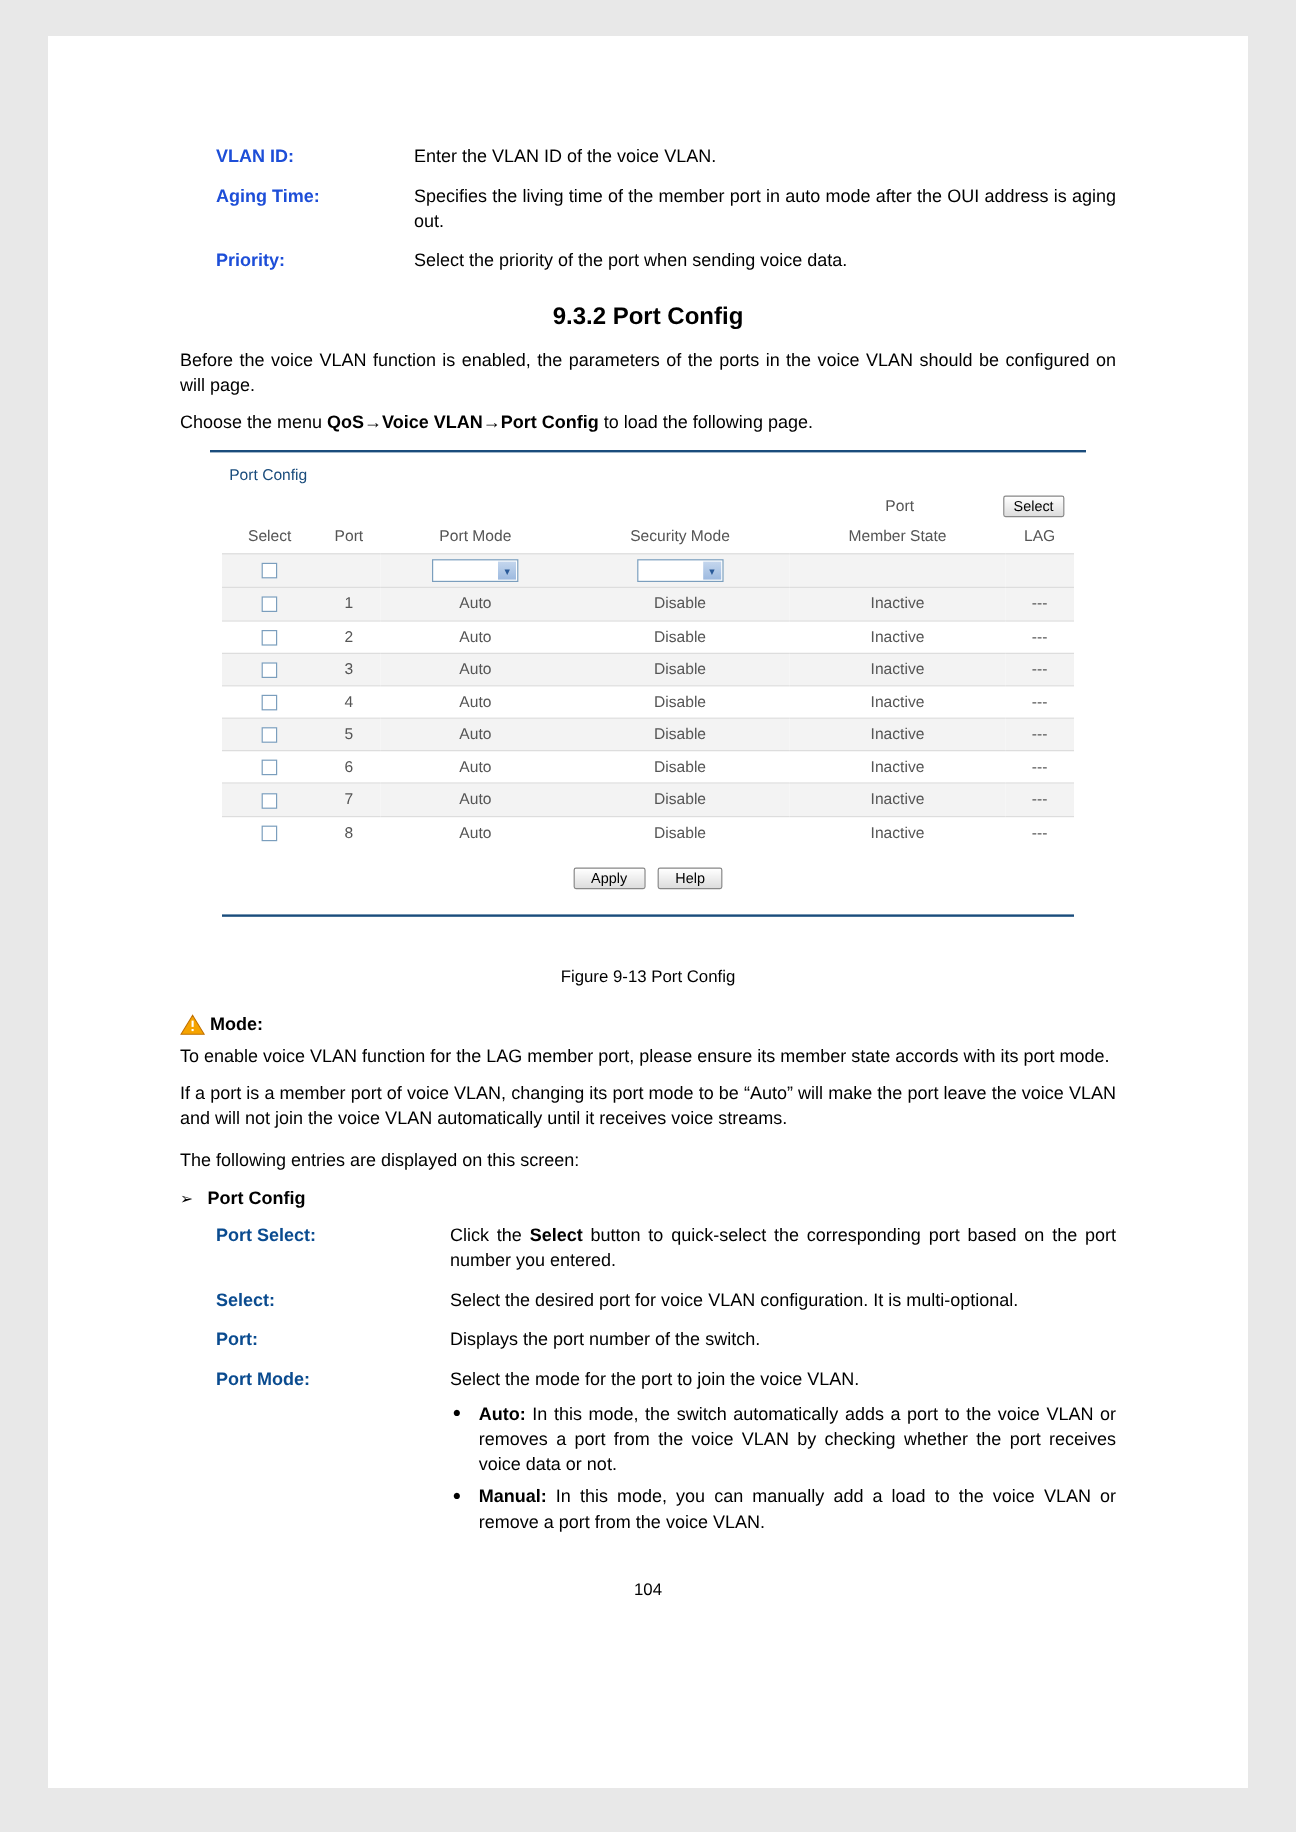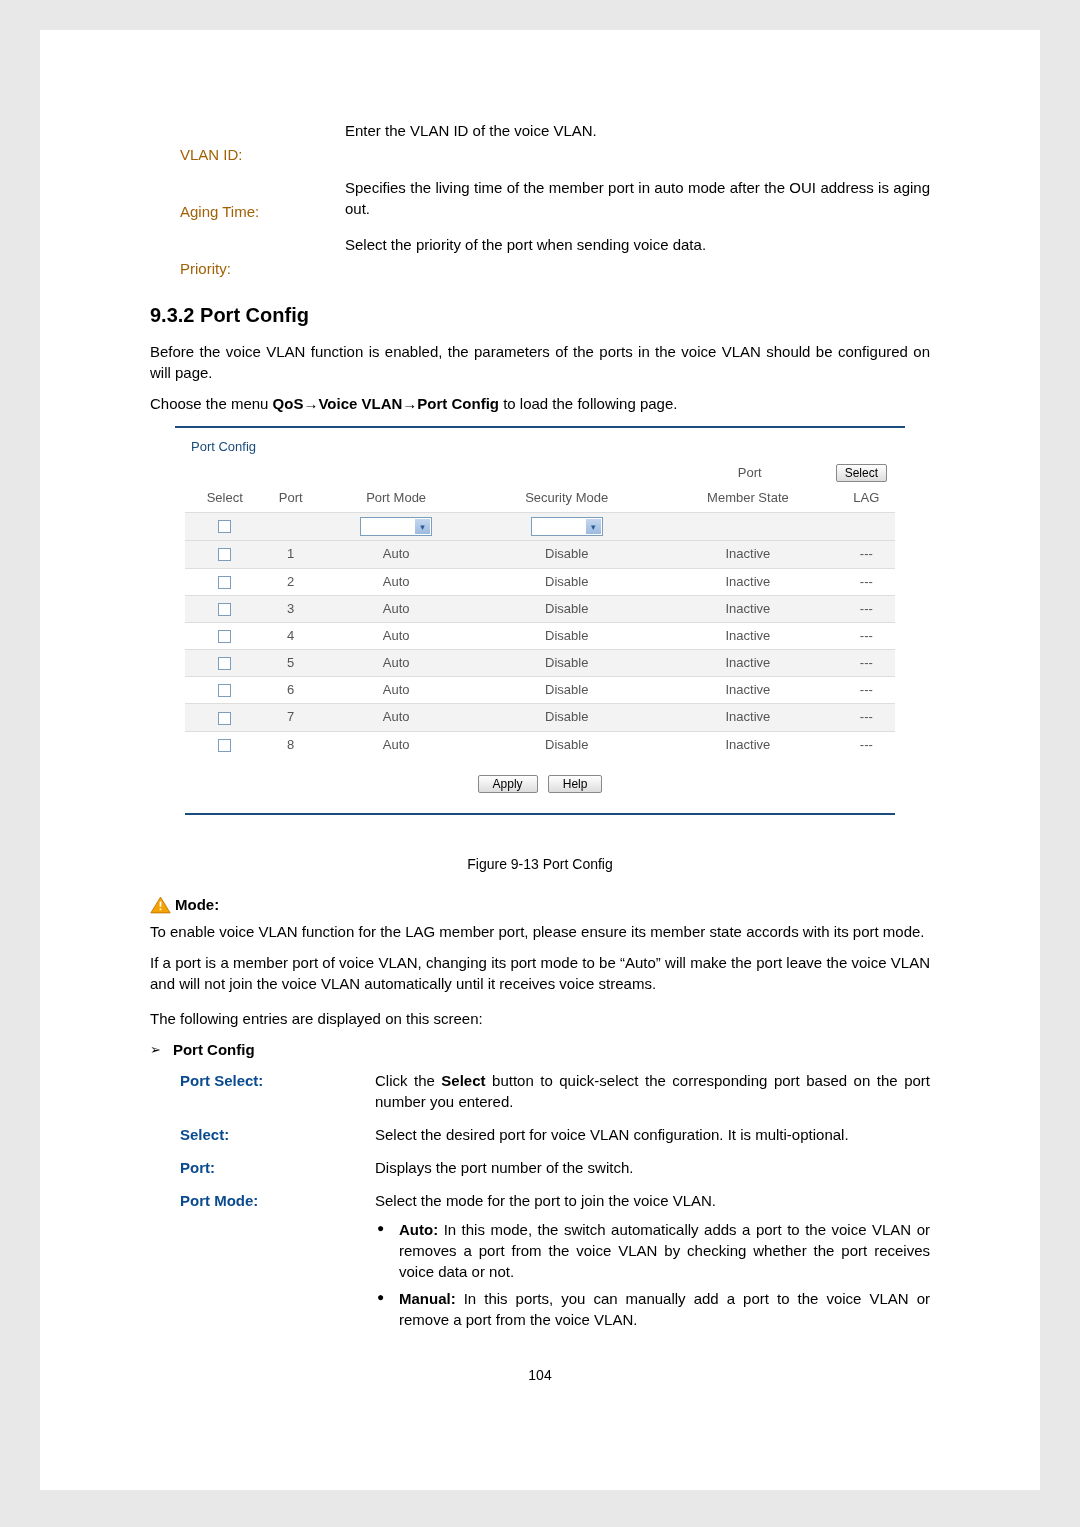--- a/index.html
+++ b/index.html
@@ -13,23 +13,23 @@
     }
     .page {
       width: 1000px;
       margin: 0 auto;
       background: #fff;
       padding: 90px 110px 50px 110px;
       min-height: 1460px;
     }
     .def-table { width: 100%; }
     .def-row { display: flex; margin-bottom: 12px; text-align: justify; }
-    .def-label { width: 195px; flex-shrink: 0; color: #a16207; font-weight: normal; padding-left: 30px; margin-top: 24px; }
+    .def-label { width: 195px; flex-shrink: 0; color: #1d4ed8; font-weight: bold; padding-left: 30px; }
     .def-val { flex: 1; color: #000; }
-    h2.section-hdr { font-size: 20px; font-weight: bold; margin-top: 22px; margin-bottom: 12px; }
+    h2.section-hdr { font-size: 20px; font-weight: bold; margin-top: 22px; margin-bottom: 12px; text-align: center; }
     p.body-text { text-align: justify; margin-bottom: 10px; }
     .bold { font-weight: bold; }
     .config-panel {
       border-top: 2px solid #1a4c7c;
       margin: 12px 25px 8px 25px;
       padding: 10px 10px 22px 10px;
       position: relative;
     }
     .config-inner { border-bottom: 2px solid #1a4c7c; padding-bottom: 20px; }
     .panel-title { color: #1a4c7c; font-size: 13px; margin-bottom: 8px; padding-left: 6px; }
@@ -227,20 +227,20 @@
     <div class="pc-row">
       <div class="pc-label">Port:</div>
       <div class="pc-val">Displays the port number of the switch.</div>
     </div>
     <div class="pc-row">
       <div class="pc-label">Port Mode:</div>
       <div class="pc-val">
         <div>Select the mode for the port to join the voice VLAN.</div>
         <ul class="bullet-list">
           <li><span class="bold">Auto:</span><span> In this mode, the switch automatically adds a port to the voice VLAN or removes a port from the voice VLAN by checking whether the port receives voice data or not.</span></li>
-          <li><span class="bold">Manual:</span><span> In this ports, you can manually add a port to the voice VLAN or remove a port from the voice VLAN.</span></li>
+          <li><span class="bold">Manual:</span><span> In this mode, you can manually add a load to the voice VLAN or remove a port from the voice VLAN.</span></li>
         </ul>
       </div>
     </div>
   </div>
 
   <div class="pagenum">104</div>
 </div>
 
 </body></html>

